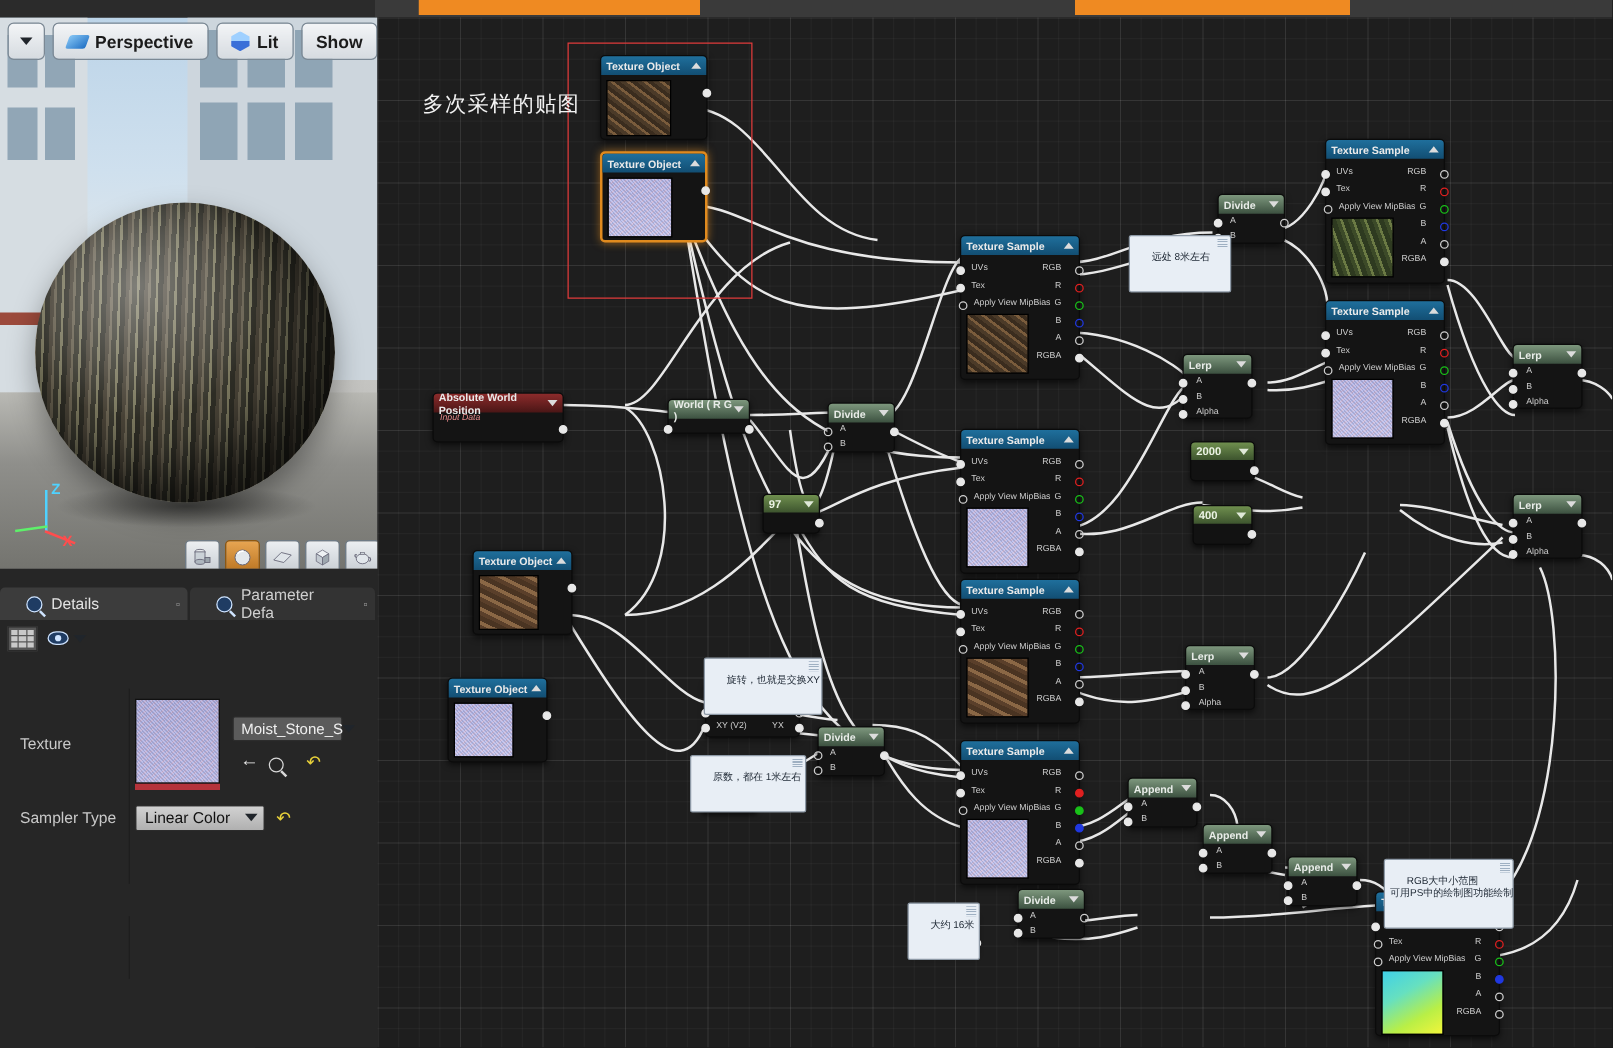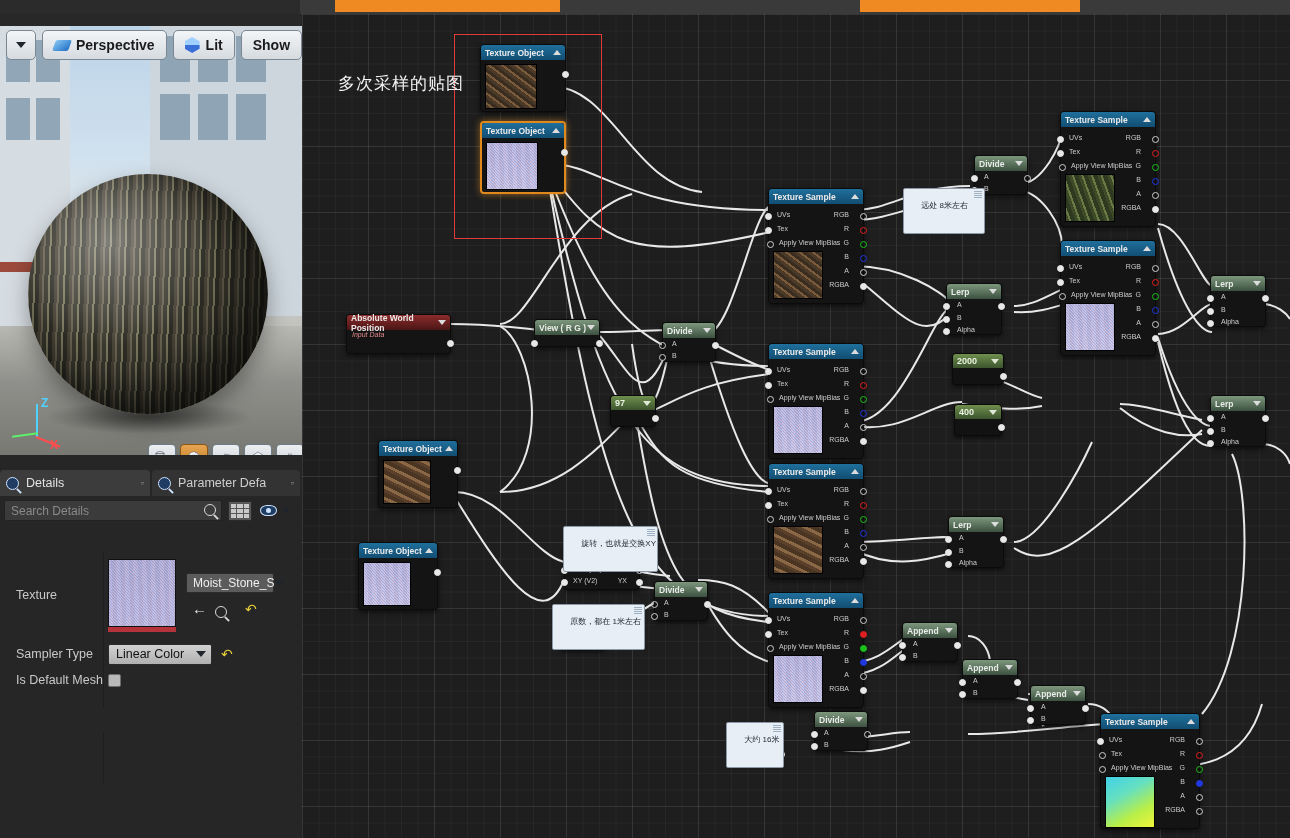--- a/index.html
+++ b/index.html
@@ -9,21 +9,21 @@
   #app { position:relative; width:1290px; height:838px; }
 
   
   .topstrip { position:absolute; left:0; top:0; width:1290px; height:14px; background:#3a3a3a; }
   .topstrip .seg { position:absolute; top:0; height:12px; background:#ef8a22; }
   .topstrip .dark { position:absolute; top:0; height:14px; background:#2b2b2b; }
 
   
   #left { position:absolute; left:0; top:14px; width:302px; height:824px; background:#282828; }
 
-  #viewport { position:absolute; left:0; top:12px; width:302px; height:441px; overflow:hidden; }
+  #viewport { position:absolute; left:0; top:0; width:302px; height:441px; overflow:hidden; }
   .vp-sky { position:absolute; inset:0;
     background:linear-gradient(#bcd4e8 0%, #cfe0ee 28%, #dfe6ea 46%, #c9c9c6 60%, #a9a9a6 100%); }
   .vp-bldg { position:absolute; background:#cfd7dc; }
   .vp-win { position:absolute; background:#7f98ab; opacity:.8; }
   .vp-floor { position:absolute; left:0; top:300px; width:302px; height:141px;
     background:linear-gradient(#b9b9b4,#8f8f8b 40%,#74746f); }
   .vp-sphere { position:absolute; left:28px; top:148px; width:240px; height:240px; border-radius:50%;
     background:
       radial-gradient(circle at 34% 28%, rgba(255,255,255,.35), rgba(255,255,255,0) 45%),
       repeating-linear-gradient(92deg, #4a4438 0 3px, #6a6352 3px 5px, #3b3a30 5px 9px, #7d7a60 9px 11px, #2f2e26 11px 15px),
@@ -55,21 +55,21 @@
   .shapebar { position:absolute; left:148px; top:418px; display:flex; gap:4px; }
   .shapebtn { width:28px;height:28px;border:1px solid #6f7b86;border-radius:4px;
     background:linear-gradient(#eceff2,#c6ccd2); display:flex;align-items:center;justify-content:center; }
   .shapebtn.sel { background:linear-gradient(#e7a552,#b8721f); border-color:#8c5712; }
   .sh { display:block; }
 
   
   #details { position:absolute; left:0; top:441px; width:302px; height:397px; background:#262626; }
   .tabs { position:absolute; left:0; top:15px; height:26px; width:302px; }
   .tab { position:absolute; top:0; height:26px; display:flex; align-items:center; gap:7px;
-    padding:0 6px; font-size:12.5px; color:#e3e3e3; border-top-left-radius:4px; border-top-right-radius:4px; }
+    padding:0 21px; font-size:12.5px; color:#e3e3e3; border-top-left-radius:4px; border-top-right-radius:4px; }
   .tab.active { background:#3c3c3c; }
   .tab.inactive { background:#333; color:#cfcfcf; }
   .magn { width:13px;height:13px;border:1.6px solid #cfe4ff;border-radius:50%;position:relative;
      background:#1f3c63; }
   .magn:after { content:""; position:absolute; right:-4px; bottom:-3px; width:6px;height:2px;
      background:#cfe4ff; transform:rotate(45deg); }
   .tab-x { position:absolute; right:6px; top:8px; font-size:9px; color:#9a9a9a; }
 
   .searchrow { position:absolute; left:0; top:43px; width:302px; height:25px; display:flex; align-items:center; }
   .searchbox { position:relative; margin-left:4px; width:218px; height:21px; background:#3b3b3b;
@@ -290,24 +290,20 @@
           <span class="tab-x">▫</span>
         </div>
         <div class="tab inactive" style="left:152px;width:148px;">
           <span class="magn"></span>
           <span>Parameter Defa</span>
           <span class="tab-x">▫</span>
         </div>
       </div>
 
       <div class="searchrow">
-        <div class="searchbox">
-          <span>Search Details</span>
-          <span class="s-magn"></span>
-        </div>
         <div class="grid-ico">
             <i></i>
             <i></i>
             <i></i>
             <i></i>
             <i></i>
             <i></i>
             <i></i>
             <i></i>
             <i></i>
@@ -339,24 +335,20 @@
 
       <div class="prow" style="top:188px;height:22px;">
         <div class="plabel">Sampler Type</div>
         <div class="combo" style="margin-left:5px;">
           <span>Linear Color</span>
           <span class="caret-dn"></span>
         </div>
         <span class="reset-ico" style="margin-left:9px;">↶</span>
       </div>
 
-      <div class="prow" style="top:214px;height:22px;">
-        <div class="plabel">Is Default Mesh</div>
-        <div class="chk" style="margin-left:5px;"></div>
-      </div>
 
       <div class="divline" style="top:278px;height:50px;"></div>
 
     </div>
   </div>
 
   <div id="graph">
 
     <svg id="wires" viewBox="0 0 988 824">
       <g fill="none" stroke="#e8e8e8" stroke-width="2">
@@ -481,21 +473,21 @@
       <div class="nhdr red">
           <span>Absolute World Position</span>
           <span class="hcaret dn"></span>
         </div>
       <div class="nsub">Input Data</div>
       <div class="pin fill" style="right:-4px;bottom:6px;"></div>
     </div>
 
     <div class="node" style="left:232px;top:305px;width:66px;height:28px;">
       <div class="nhdr green">
-          <span>View ( R G )</span>
+          <span>World ( R G )</span>
           <span class="hcaret dn"></span>
         </div>
       <div class="pin fill" style="left:-4px;top:20px;"></div>
       <div class="pin fill" style="right:-4px;top:20px;"></div>
     </div>
 
     <div class="node" style="left:360px;top:308px;width:54px;height:40px;">
       <div class="nhdr green">
           <span>Divide</span>
           <span class="hcaret dn"></span>
@@ -892,15 +884,20 @@
     <div class="cmt" style="left:250px;top:590px;width:93px;">
       <span>原数，都在 1米左右</span>
       <span class="grip"></span>
     </div>
 
     <div class="cmt" style="left:424px;top:708px;width:58px;">
       <span>大约 16米</span>
       <span class="grip"></span>
     </div>
 
+    <div class="cmt" style="left:805px;top:673px;width:104px;">
+      <span>RGB大中小范围
+可用PS中的绘制图功能绘制</span>
+      <span class="grip"></span>
+    </div>
 
   </div>
 </div>
 
 </body></html>

